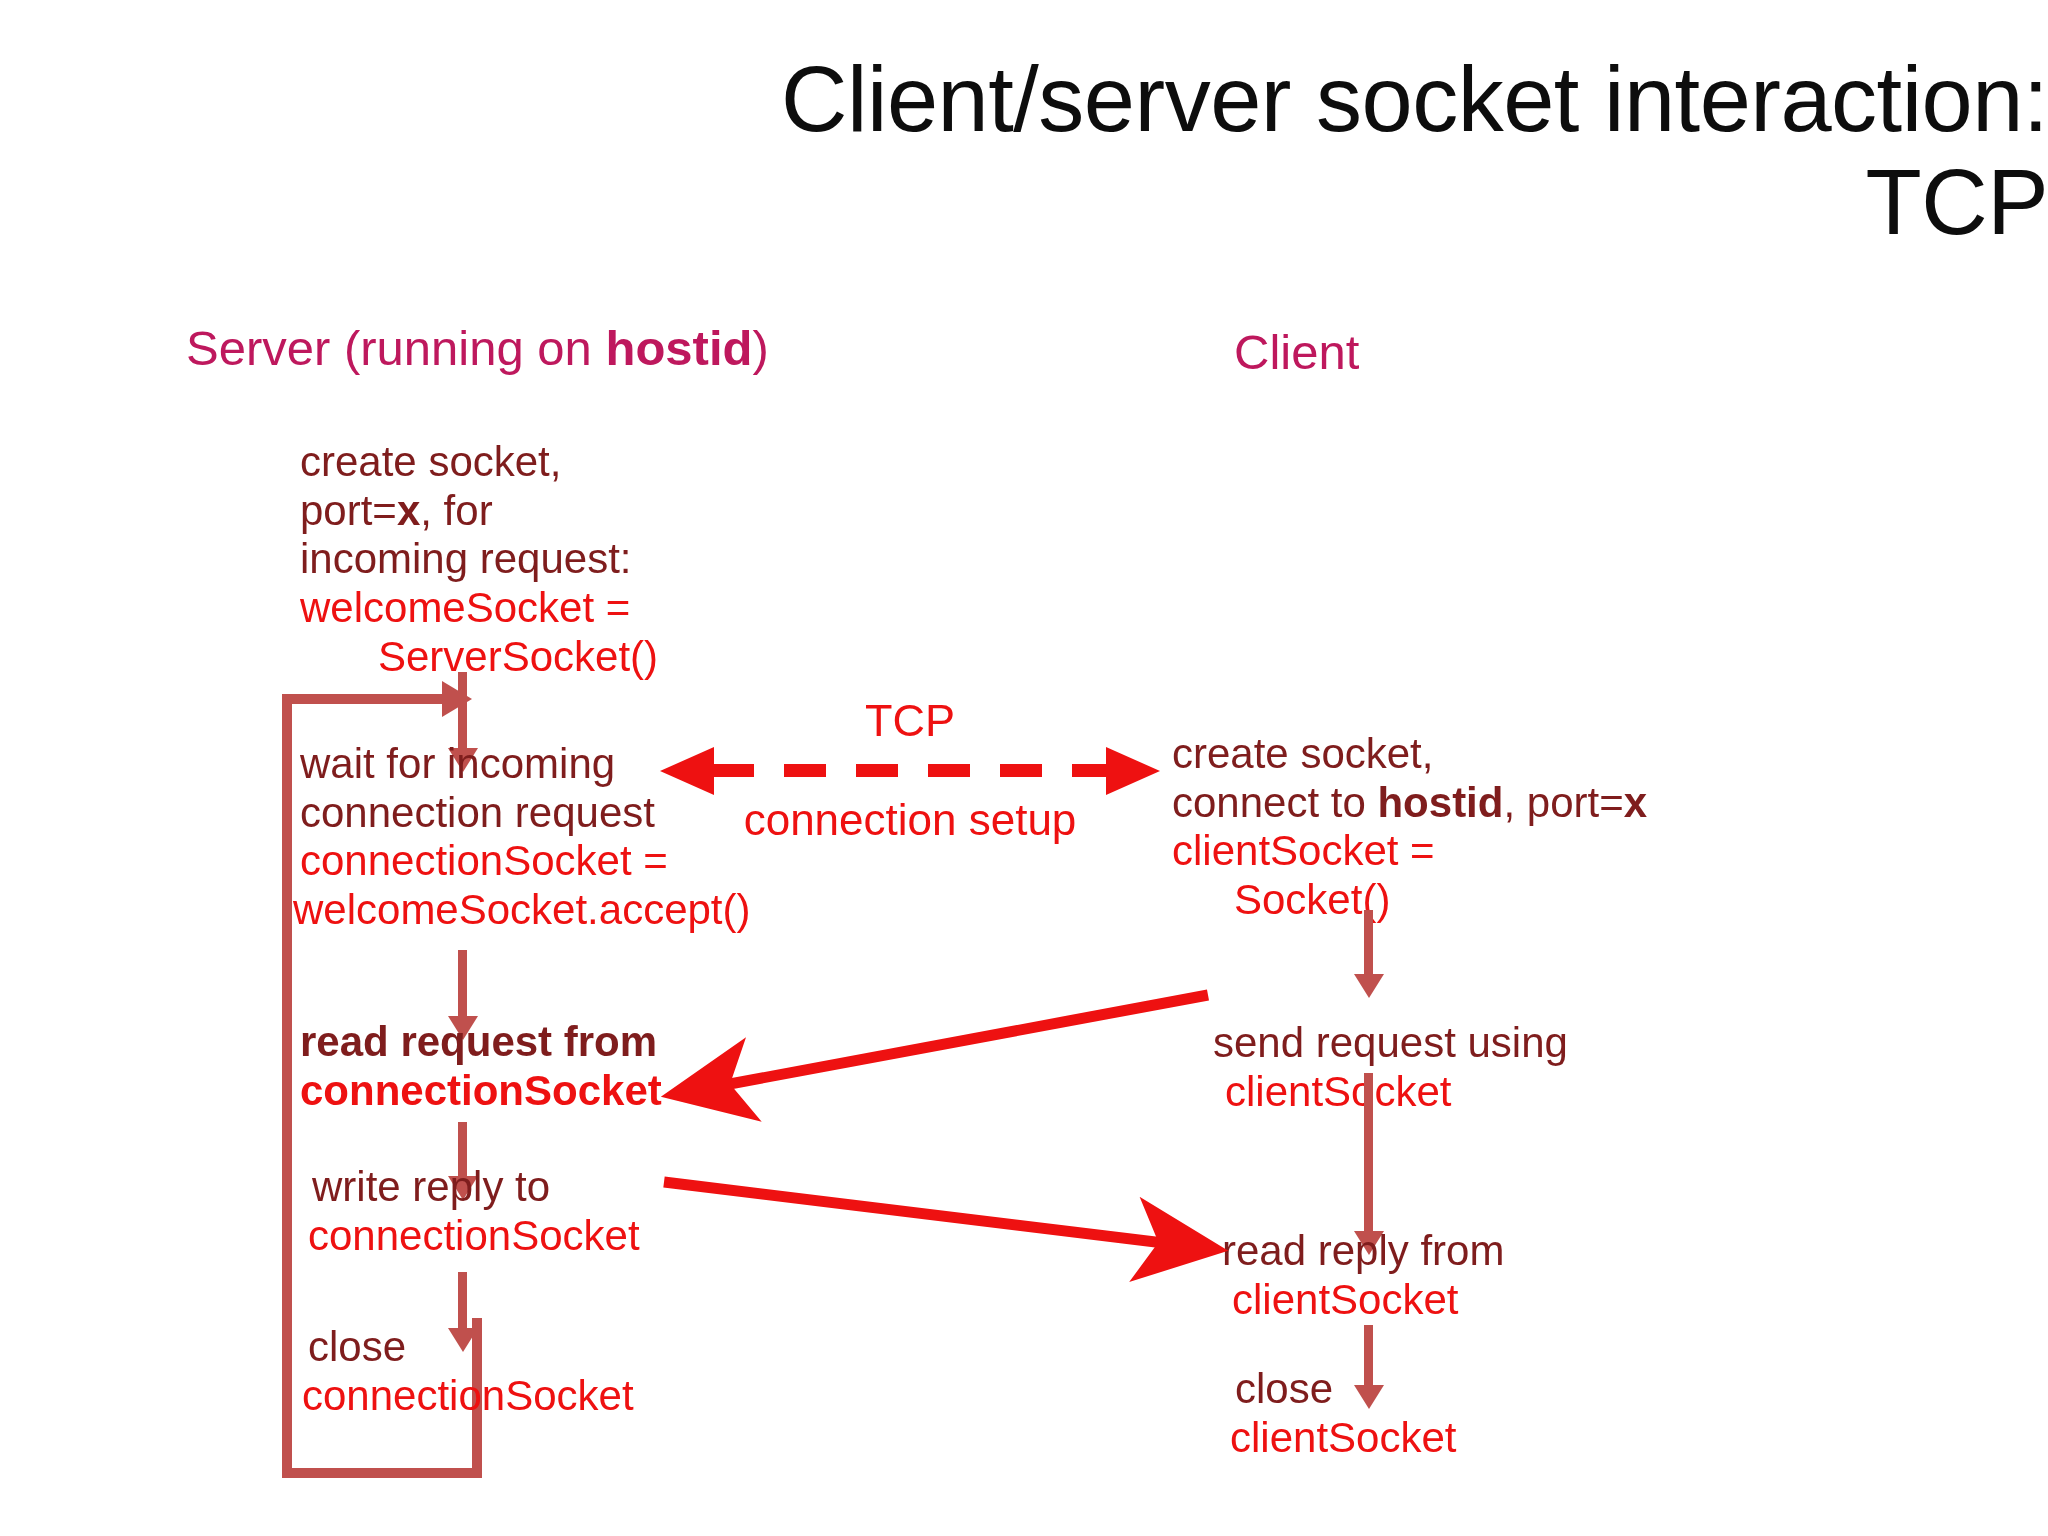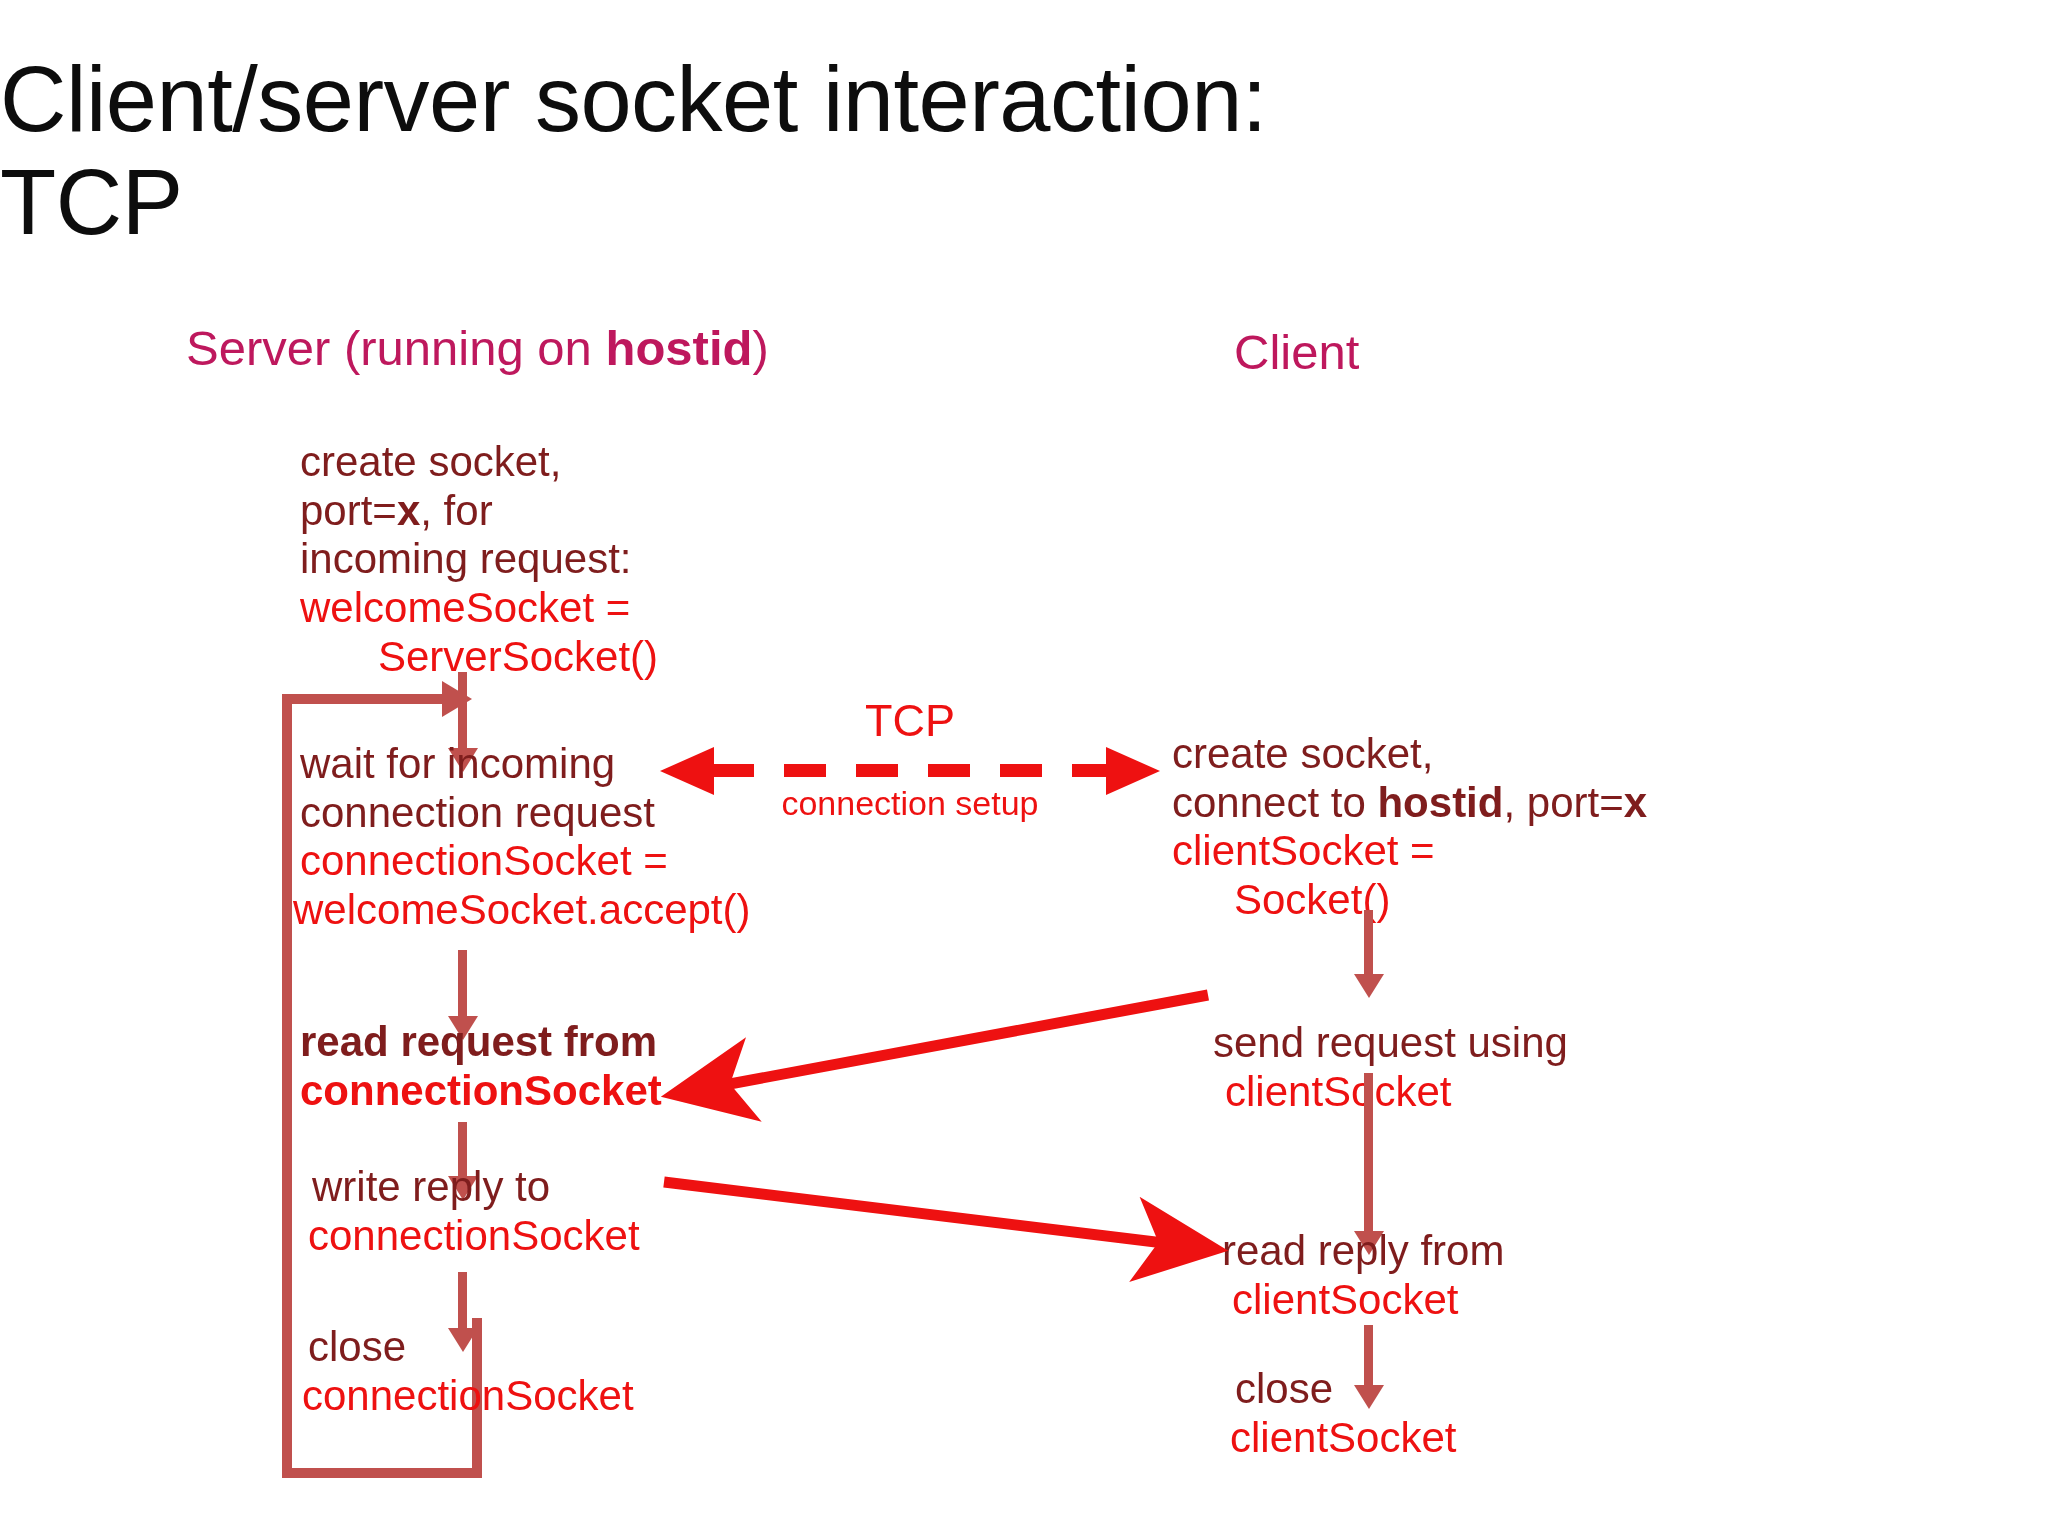--- a/index.html
+++ b/index.html
@@ -7,21 +7,21 @@
     width:2048px;height:1536px;position:relative;overflow:hidden;
     font-family:"Liberation Sans","DejaVu Sans",sans-serif;
     color:#000000;
     -webkit-font-smoothing:antialiased;
   }
   .slide{position:absolute;inset:0;}
 
   
   #title{
     position:absolute;left:0;top:48px;width:2048px;
-    text-align:left;font-size:92px;line-height:1.12;
+    text-align:right;font-size:92px;line-height:1.12;
     font-weight:400;color:#0d0d0d;letter-spacing:-0.5px;
   }
   #title .l2{display:block;}
 
   
   .col-head{
     position:absolute;font-size:49px;line-height:1.1;color:#be185d;white-space:nowrap;
   }
   #server-head{left:186px;top:322px;}
   #client-head{left:1234px;top:326px;}
@@ -70,22 +70,22 @@
   #tcp-head-r{
     position:absolute;right:0px;top:27px;width:0;height:0;
     border-top:24px solid transparent;border-bottom:24px solid transparent;
     border-left:54px solid #ee1111;
   }
   #tcp-label-top{
     position:absolute;left:0;top:-22px;width:500px;text-align:center;
     color:#ee1111;font-size:45px;line-height:1;white-space:nowrap;
   }
   #tcp-label-bot{
-    position:absolute;left:-40px;top:66px;width:580px;text-align:center;
-    color:#ee1111;font-size:34px;line-height:1;white-space:nowrap;
+    position:absolute;left:-40px;top:78px;width:580px;text-align:center;
+    color:#ee1111;font-size:44px;line-height:1;white-space:nowrap;
   }
 
   
   svg#diagonals{position:absolute;left:0;top:0;width:2048px;height:1536px;overflow:visible;}
 </style>
 </head>
 <body>
 
 <div class="slide">
 

